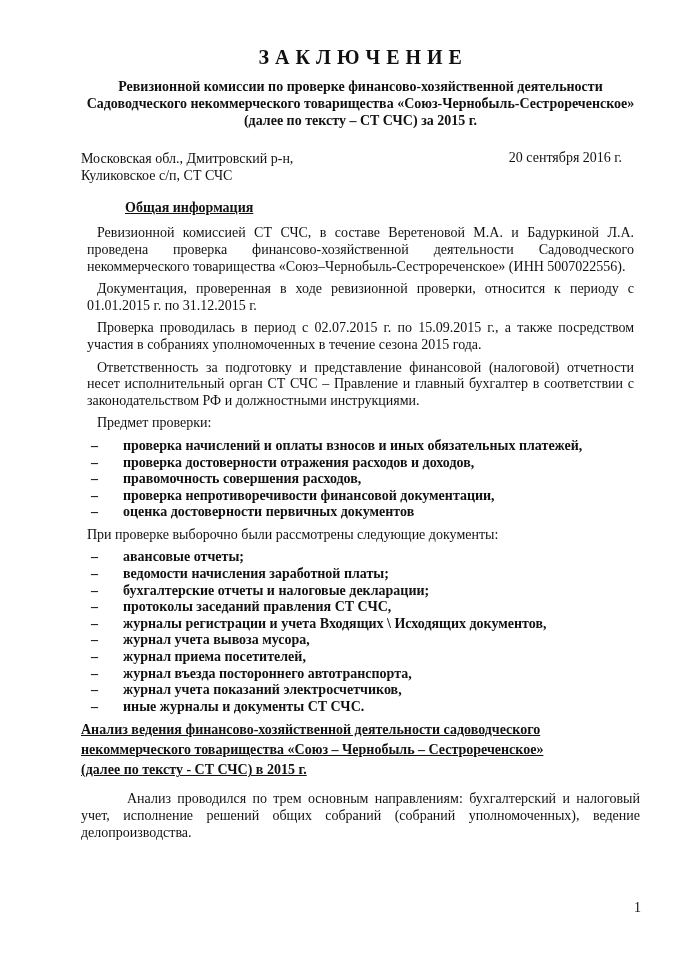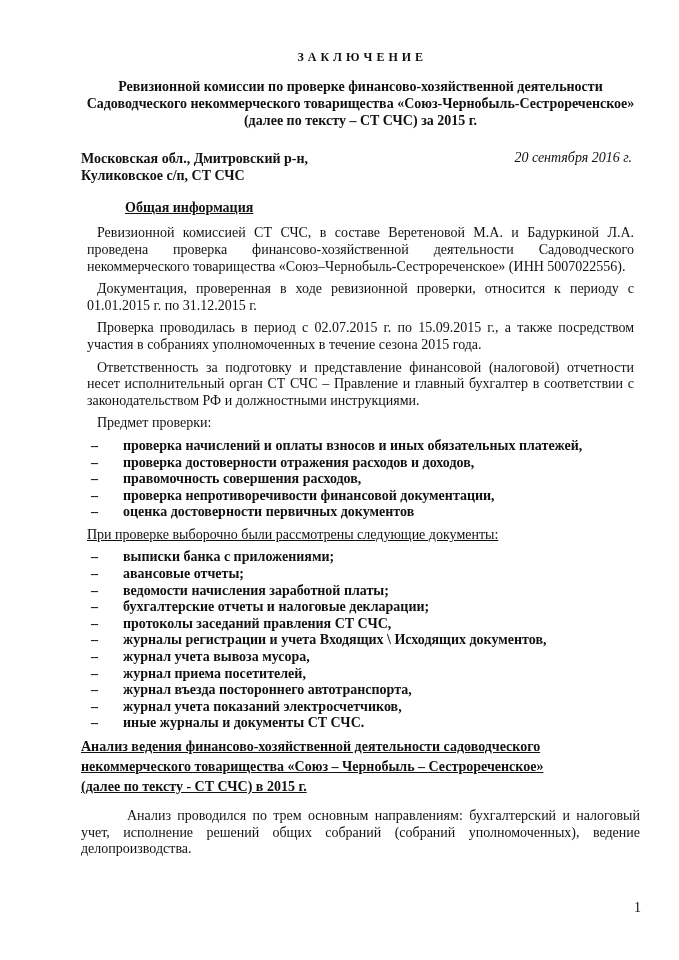--- a/index.html
+++ b/index.html
@@ -16,53 +16,53 @@
     padding: 48px 39px 0 81px;
     font-family: "Liberation Serif", "DejaVu Serif", serif;
     font-size: 14px;
     line-height: 16.6px;
     color: #111111;
     overflow: hidden;
   }
   .doc-title {
     text-align: center;
     font-weight: bold;
-    font-size: 12px;
+    font-size: 20px;
     line-height: 19px;
     letter-spacing: 0.5px;
     margin: 0;
   }
   .doc-subtitle {
     margin-top: 12px;
     text-align: center;
     font-weight: bold;
     line-height: 16.8px;
   }
   .place-row {
     margin-top: 21px;
     display: flex;
     justify-content: space-between;
     align-items: flex-start;
   }
-  .place-col { line-height: 17px; font-weight: bold; }
-  .date { margin-right: 8px; white-space: nowrap; font-style: italic; }
+  .place-col { line-height: 17px; }
+  .date { margin-right: 18px; white-space: nowrap; }
   .section-heading {
     margin-top: 15px;
     margin-left: 44px;
     font-weight: bold;
     text-decoration: underline;
     line-height: 17px;
   }
   .body-block { margin-top: 9px; }
   .para {
     text-align: justify;
     text-indent: 10px;
     margin: 6px;
   }
-  .no-indent { text-indent: 0; text-decoration: underline; }
+  .no-indent { text-indent: 0; }
   .li {
     text-align: justify;
     text-indent: 10px;
     margin: 0;
     font-weight: bold;
   }
   .dash {
     display: inline-block;
     width: 32px;
     text-indent: 0;
@@ -117,21 +117,20 @@
     <p class="para">Предмет проверки:</p>
 
     <div class="li"><span class="dash">–</span><span>проверка начислений и оплаты взносов и иных обязательных платежей,</span></div>
     <div class="li"><span class="dash">–</span><span>проверка достоверности отражения расходов и доходов,</span></div>
     <div class="li"><span class="dash">–</span><span>правомочность совершения расходов,</span></div>
     <div class="li"><span class="dash">–</span><span>проверка непротиворечивости финансовой документации,</span></div>
     <div class="li"><span class="dash">–</span><span>оценка достоверности первичных документов</span></div>
 
     <p class="para no-indent">При проверке выборочно были рассмотрены следующие документы:</p>
 
-    <div class="li"><span class="dash">–</span><span>выписки банка с приложениями;</span></div>
     <div class="li"><span class="dash">–</span><span>авансовые отчеты;</span></div>
     <div class="li"><span class="dash">–</span><span>ведомости начисления заработной платы;</span></div>
     <div class="li"><span class="dash">–</span><span>бухгалтерские отчеты и налоговые декларации;</span></div>
     <div class="li"><span class="dash">–</span><span>протоколы заседаний правления СТ СЧС,</span></div>
     <div class="li"><span class="dash">–</span><span>журналы регистрации и учета Входящих \ Исходящих документов,</span></div>
     <div class="li"><span class="dash">–</span><span>журнал учета вывоза мусора,</span></div>
     <div class="li"><span class="dash">–</span><span>журнал приема посетителей,</span></div>
     <div class="li"><span class="dash">–</span><span>журнал въезда постороннего автотранспорта,</span></div>
     <div class="li"><span class="dash">–</span><span>журнал учета показаний электросчетчиков,</span></div>
     <div class="li"><span class="dash">–</span><span>иные журналы и документы СТ СЧС.</span></div>

